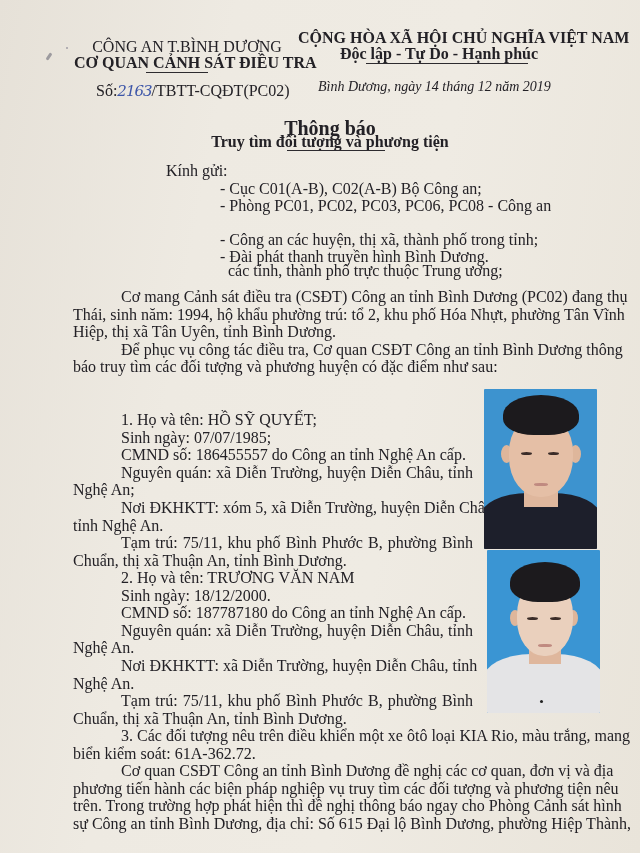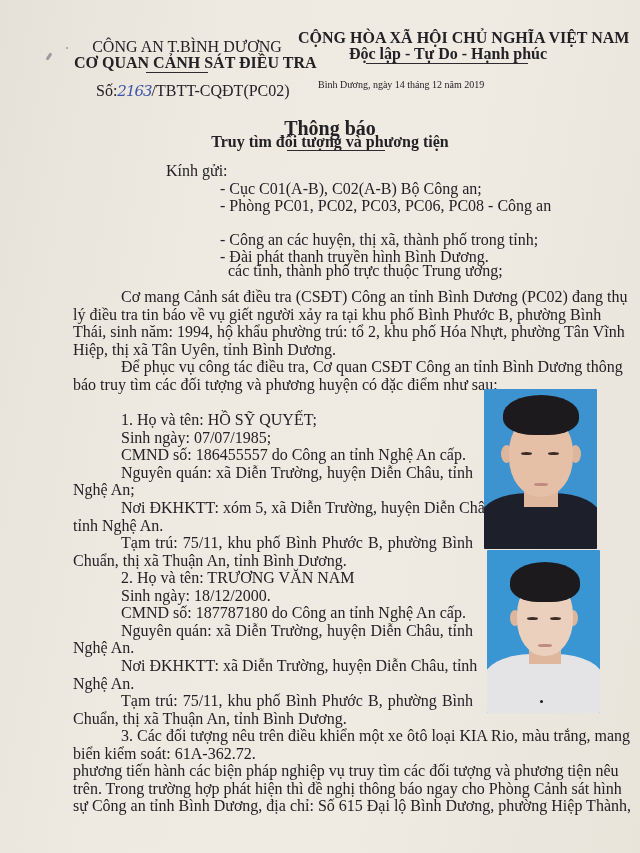--- a/index.html
+++ b/index.html
@@ -14,24 +14,24 @@
   .underline-line { position: absolute; height: 1px; background: #2d2b2f; }
   .stray-mark {
     position: absolute; left: 45px; top: 55px; width: 8px; height: 3px;
     background: #8a8890; transform: rotate(-55deg); border-radius: 2px; opacity: 0.8;
   }
   .stray-dot { position: absolute; left: 66px; top: 47px; width: 2px; height: 2px; background: #a09ea6; border-radius: 50%; }
 
   .hdr-left-1 { left: 80px; top: 38px; width: 214px; font-size: 16px; text-align: center; }
   .hdr-left-2 { left: 74px; top: 54px; width: 226px; font-size: 16px; text-align: center; font-weight: bold; }
   .hdr-right-1 { left: 298px; top: 29px; width: 300px; font-size: 16px; text-align: center; font-weight: bold; }
-  .hdr-right-2 { left: 298px; top: 45px; width: 300px; font-size: 16px; text-align: center; font-weight: bold; }
+  .hdr-right-2 { left: 289px; top: 45px; width: 300px; font-size: 16px; text-align: center; font-weight: bold; }
   .doc-no { left: 96px; top: 82px; font-size: 16px; }
   .doc-no .handwritten { color: #3c55a8; font-style: italic; font-family: "DejaVu Serif", serif; font-size: 15px; letter-spacing: -1px; }
-  .date { left: 318px; top: 79px; font-size: 10px; }
+  .date { left: 318px; top: 79px; font-size: 14px; font-style: italic; }
 
   .title-1 { left: 200px; top: 117px; width: 260px; font-size: 20px; text-align: center; font-weight: bold; }
   .title-2 { left: 200px; top: 133px; width: 260px; font-size: 16px; text-align: center; font-weight: bold; }
 
   .kinh-gui { left: 166px; top: 162px; font-size: 16px; }
   .recip { left: 220px; font-size: 16px; }
 
   .para { position: absolute; left: 73px; font-size: 16px; line-height: 17.6px; text-align: justify; }
   .para .ln { display: block; white-space: nowrap; text-align-last: justify; }
   .para .ln.last { text-align-last: left; }
@@ -77,21 +77,20 @@
 
   <div class="abs kinh-gui">Kính gửi:</div>
   <div class="abs recip" style="top:180px;">- Cục C01(A-B), C02(A-B) Bộ Công an;</div>
   <div class="abs recip" style="top:197px;">- Phòng PC01, PC02, PC03, PC06, PC08 - Công an</div>
   <div class="abs recip" style="top:214px; left:228px;margin-top:48px;">  các tỉnh, thành phố trực thuộc Trung ương;</div>
   <div class="abs recip" style="top:231px;">- Công an các huyện, thị xã, thành phố trong tỉnh;</div>
   <div class="abs recip" style="top:248px;">- Đài phát thanh truyền hình Bình Dương.</div>
 
   <div class="para" style="top:288px; width:523px;">
     <span class="ln ind">Cơ mang Cảnh sát điều tra (CSĐT) Công an tỉnh Bình Dương (PC02) đang thụ</span>
-    <span class="ln">lý điều tra tin báo về vụ giết người xảy ra tại khu phố Bình Phước B, phường Bình</span>
     <span class="ln">Thái, sinh năm: 1994, hộ khẩu phường trú: tổ 2, khu phố Hóa Nhựt, phường Tân Vĩnh</span>
     <span class="ln last">Hiệp, thị xã Tân Uyên, tỉnh Bình Dương.</span>
     <span class="ln ind">Để phục vụ công tác điều tra, Cơ quan CSĐT Công an tỉnh Bình Dương thông</span>
     <span class="ln last">báo truy tìm các đối tượng và phương huyện có đặc điểm như sau:</span>
   </div>
 
   <div class="para" style="top:411px; width:400px;">
     <span class="ln ind last">1. Họ và tên: HỒ SỸ QUYẾT;</span>
     <span class="ln ind last">Sinh ngày: 07/07/1985;</span>
     <span class="ln ind last">CMND số: 186455557 do Công an tỉnh Nghệ An cấp.</span>
@@ -111,20 +110,21 @@
     <span class="ln last">Nghệ An.</span>
     <span class="ln ind">Nơi ĐKHKTT: xã Diễn Trường, huyện Diễn Châu, tỉnh</span>
     <span class="ln last">Nghệ An.</span>
     <span class="ln ind">Tạm trú: 75/11, khu phố Bình Phước B, phường Bình</span>
     <span class="ln last">Chuẩn, thị xã Thuận An, tỉnh Bình Dương.</span>
   </div>
 
   <div class="para" style="top:727px; width:523px;">
     <span class="ln ind">3. Các đối tượng nêu trên điều khiển một xe ôtô loại KIA Rio, màu trắng, mang</span>
     <span class="ln last">biển kiểm soát: 61A-362.72.</span>
+    <span class="ln ind">Cơ quan CSĐT Công an tỉnh Bình Dương đề nghị các cơ quan, đơn vị và địa</span>
     <span class="ln">phương tiến hành các biện pháp nghiệp vụ truy tìm các đối tượng và phương tiện nêu</span>
     <span class="ln">trên. Trong trường hợp phát hiện thì đề nghị thông báo ngay cho Phòng Cảnh sát hình</span>
     <span class="ln">sự Công an tỉnh Bình Dương, địa chỉ: Số 615 Đại lộ Bình Dương, phường Hiệp Thành,</span>
   </div>
 
   <div class="photo" style="left:484px; top:389px; width:113px; height:160px; background:#3d93cf;">
     <div class="shirt" style="left:-4px; top:104px; width:121px; height:60px; background:#1d1f2b;"></div>
     <div class="neck" style="left:40px; top:88px; width:34px; height:30px;"></div>
     <div class="ear" style="left:17px; top:56px; width:11px; height:18px;"></div>
     <div class="ear" style="left:86px; top:56px; width:11px; height:18px;"></div>

